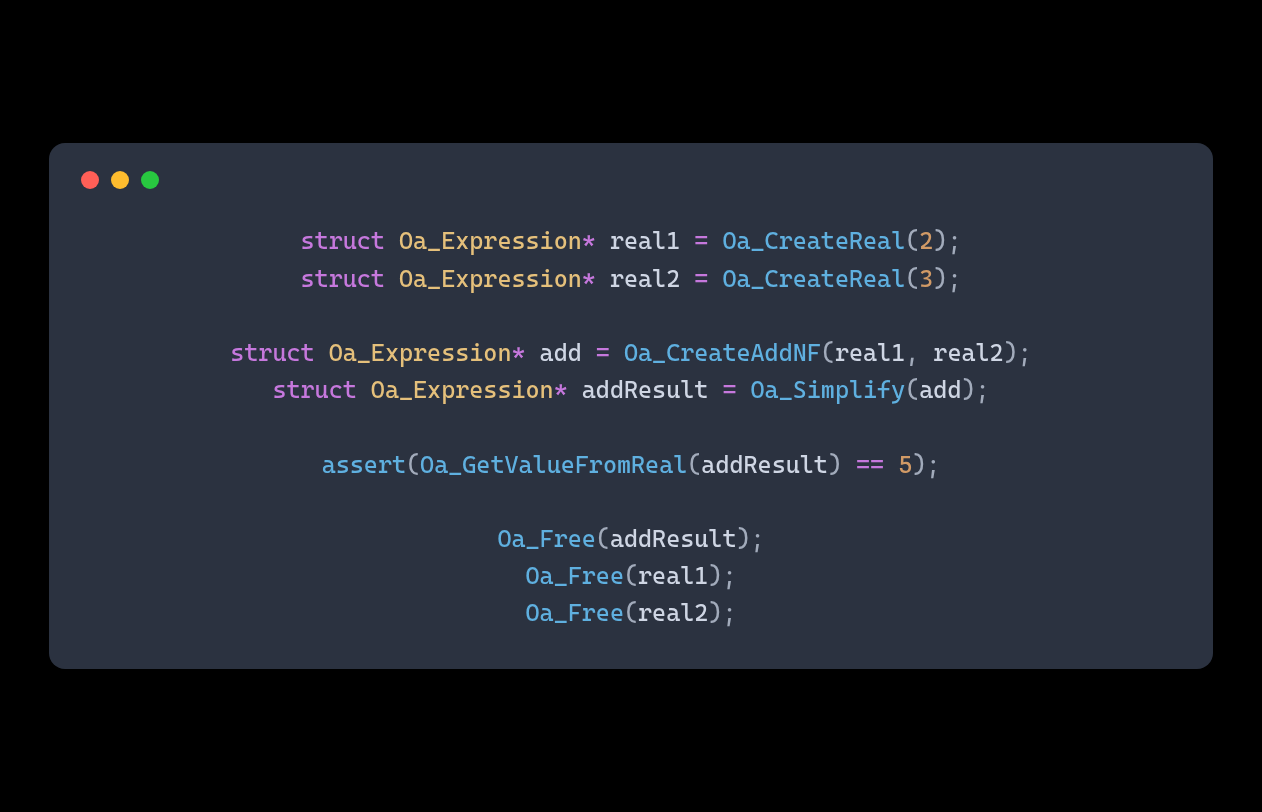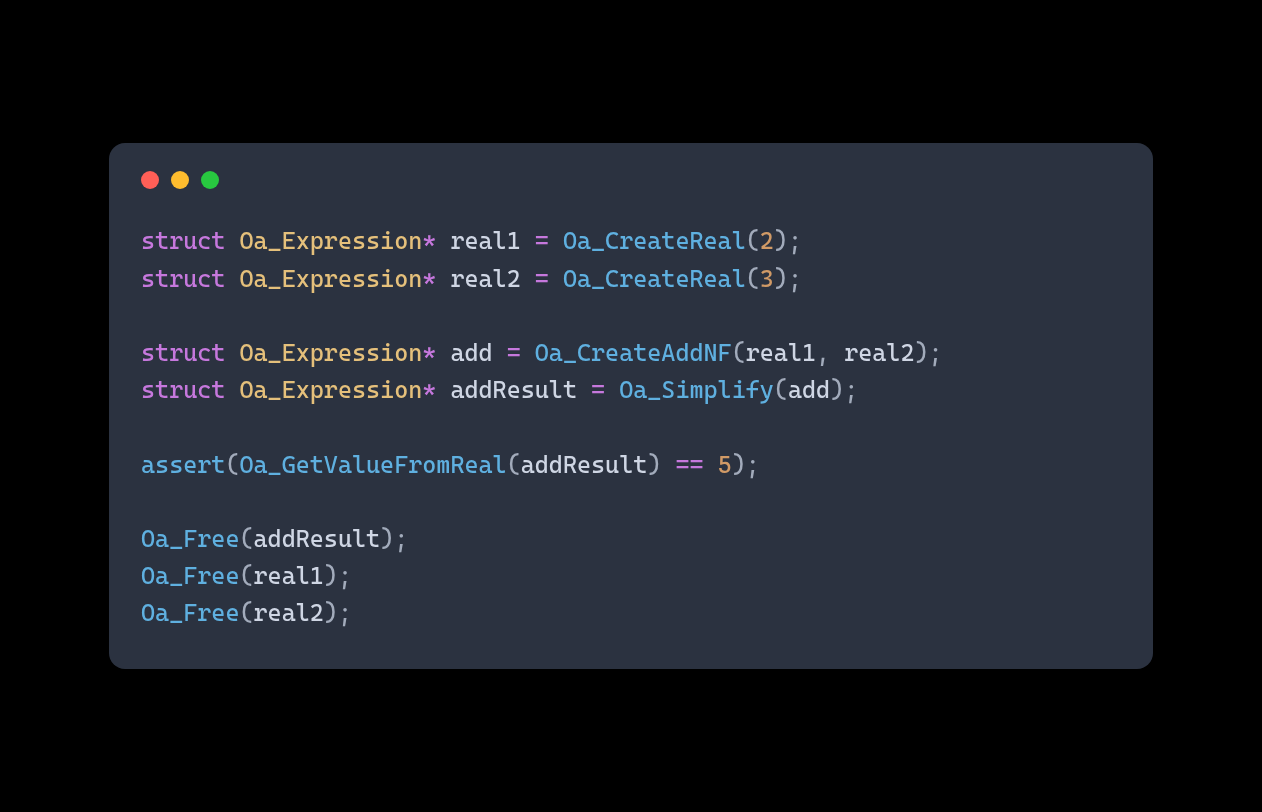--- a/index.html
+++ b/index.html
@@ -8,23 +8,24 @@
     width: 1262px;
     height: 812px;
     display: flex;
     align-items: center;
     justify-content: center;
     font-family: ui-monospace, "SF Mono", "Cascadia Mono", Menlo, Consolas, monospace;
   }
   .window {
     background: #2b3240;
     border-radius: 16px;
-    width: 1044px;
+    width: 1164px;
     padding: 28px 32px 36px 32px;
     box-shadow: 0 20px 60px rgba(0,0,0,0.6);
+    text-align: center;
   }
   .traffic-lights {
     display: flex;
     gap: 12px;
     margin-bottom: 34px;
   }
   .light {
     width: 18px;
     height: 18px;
     border-radius: 50%;

